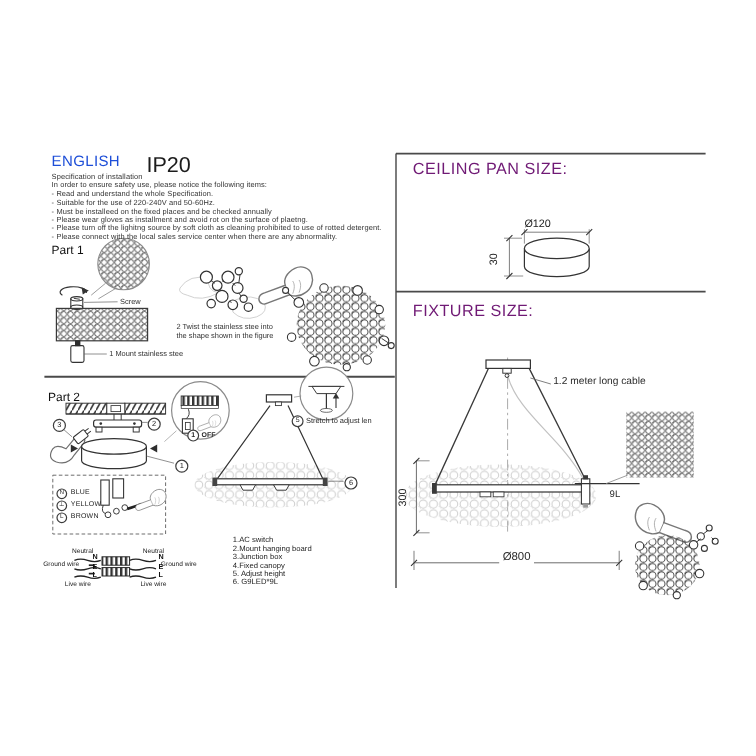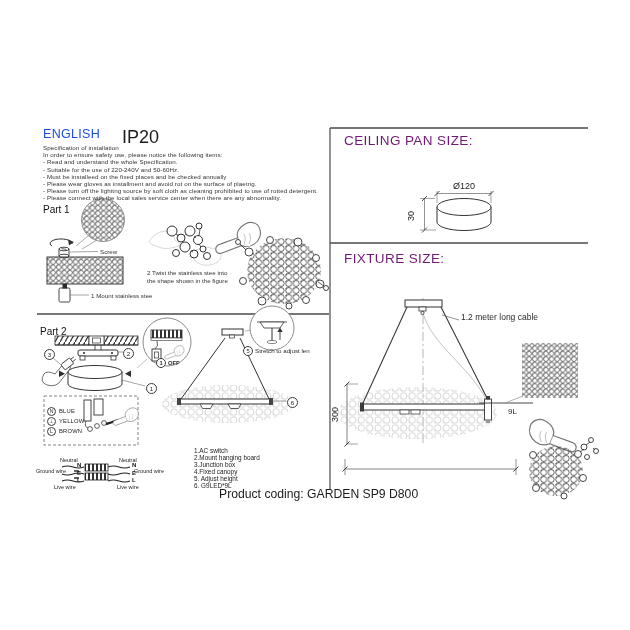--- a/index.html
+++ b/index.html
@@ -352,22 +352,22 @@
   <div class="legend">
     <div>1.AC switch</div>
     <div>2.Mount hanging board</div>
     <div>3.Junction box</div>
     <div>4.Fixed canopy</div>
     <div>5. Adjust height</div>
     <div>6. G9LED*9L</div>
   </div>
 
   <div class="lbl h-big" style="left:344px;top:133px">CEILING PAN SIZE:</div>
-  <div class="lbl dim" style="left:437px;top:181px;width:54px;text-align:center">Ø120</div>
+  <div class="lbl dim" style="left:437px;top:181px;width:54px;text-align:left">Ø120</div>
   <div class="lbl dim rot" style="left:406px;top:221px">30</div>
 
   <div class="lbl h-big" style="left:344px;top:251px">FIXTURE SIZE:</div>
   <div class="lbl" style="left:461px;top:312px;font-size:8.5px">1.2 meter long cable</div>
   <div class="lbl dim rot" style="left:330px;top:422px">300</div>
+  <div class="lbl" style="left:345px;top:459px;width:171px;text-align:center;font-size:9.5px"><span class="whitebg">Ø800</span></div>
   <div class="lbl" style="left:508px;top:407px;font-size:8px;font-weight:normal">9L</div>
 
-  <div class="lbl" style="left:219px;top:487px;font-size:12.2px;color:#1c1c1c">Product coding: GARDEN SP9 D800</div>
 </div>
 
 </body></html>

